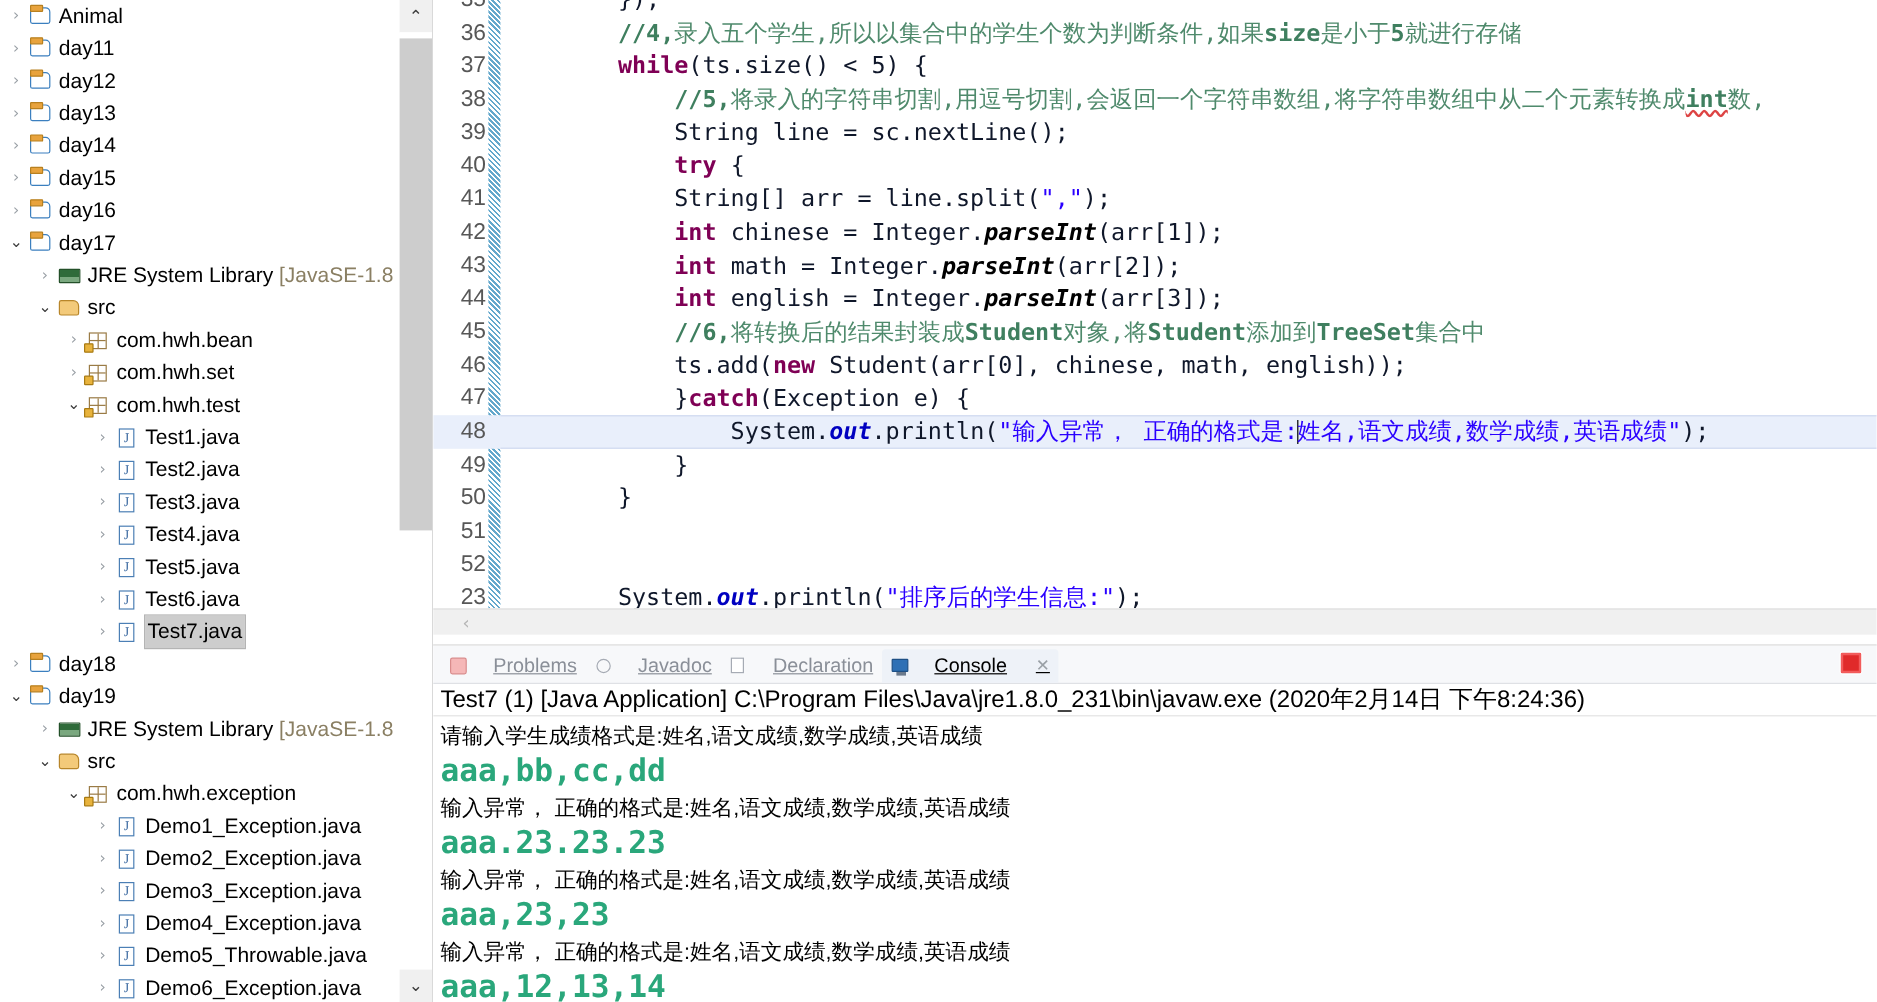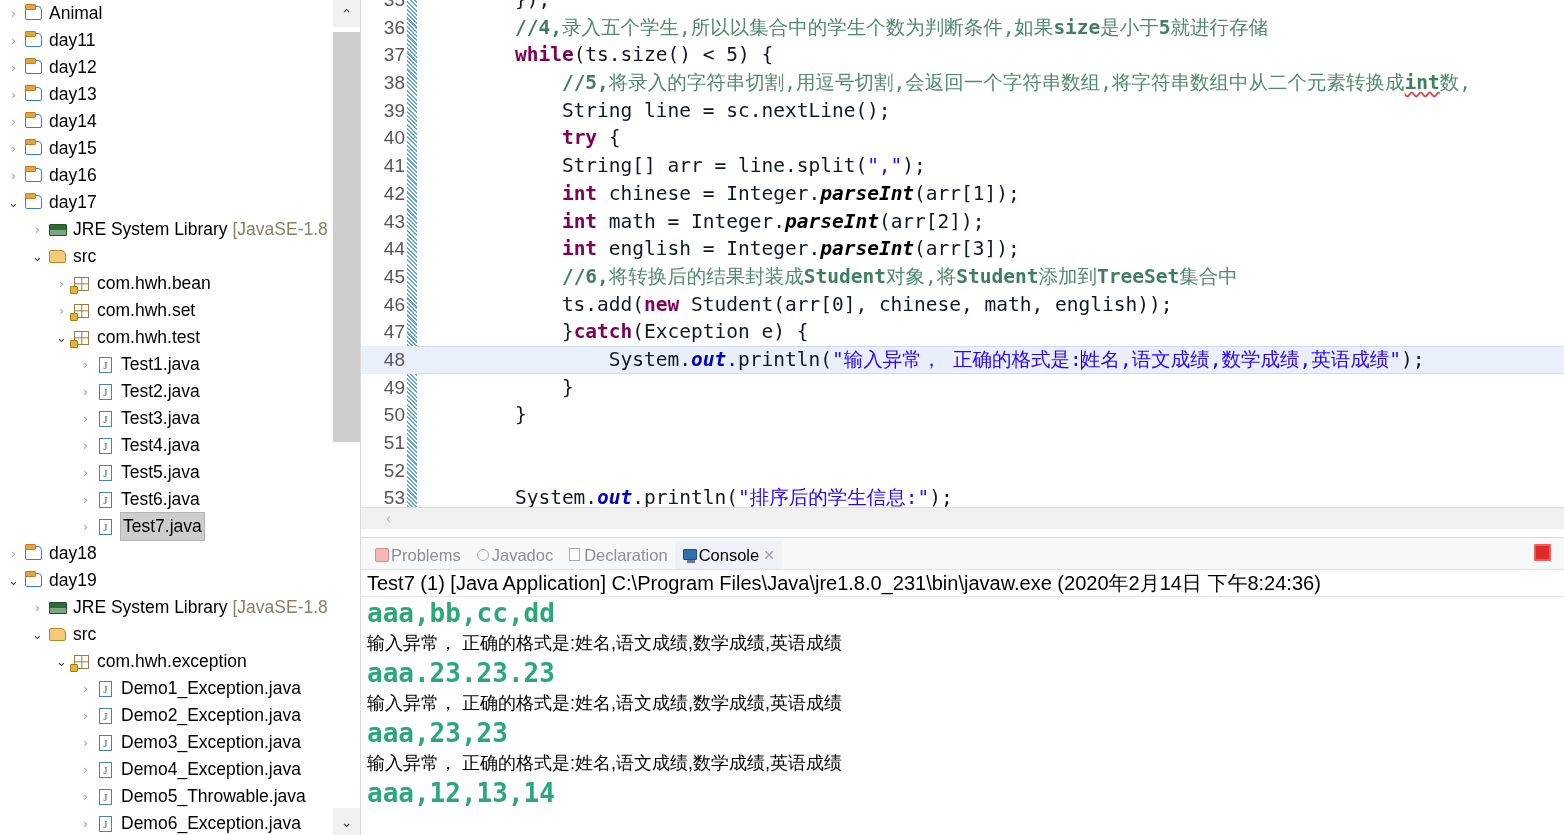--- a/index.html
+++ b/index.html
@@ -274,26 +274,27 @@
     position: relative;
     height: 32px;
     background: #f7f8fa;
     display: flex;
     align-items: flex-end;
     padding-left: 6px;
     border-bottom: 1px solid #dfe1e5;
   }
   .ptab {
     display: flex; align-items: center;
-    gap: 1px;
+    gap: 21px;
     height: 28px;
     padding: 0 7px;
     font-size: 16.5px;
     color: #8a8f98;
     white-space: nowrap;
+    text-decoration: underline;
   }
   .ptab.active {
     background: #eef2f8;
     color: #000000;
     border-radius: 3px 3px 0 0;
   }
   .ptab .ticon {
     width: 16px; height: 16px;
     position: relative; flex: 0 0 16px;
   }
@@ -624,21 +625,21 @@
             <div class="cline"><span class="lnum">43</span><span class="ctext"><span class="plain">            </span><span class="kw">int</span><span class="plain"> math = Integer.</span><span class="stat">parseInt</span><span class="plain">(arr[2]);</span></span></div>
             <div class="cline"><span class="lnum">44</span><span class="ctext"><span class="plain">            </span><span class="kw">int</span><span class="plain"> english = Integer.</span><span class="stat">parseInt</span><span class="plain">(arr[3]);</span></span></div>
             <div class="cline"><span class="lnum">45</span><span class="ctext"><span class="cmt">            </span><span class="cmtb">//6,</span><span class="cmt">将转换后的结果封装成</span><span class="cmtb">Student</span><span class="cmt">对象,将</span><span class="cmtb">Student</span><span class="cmt">添加到</span><span class="cmtb">TreeSet</span><span class="cmt">集合中</span></span></div>
             <div class="cline"><span class="lnum">46</span><span class="ctext"><span class="plain">            ts.add(</span><span class="kw">new</span><span class="plain"> Student(arr[0], chinese, math, english));</span></span></div>
             <div class="cline"><span class="lnum">47</span><span class="ctext"><span class="plain">            }</span><span class="kw">catch</span><span class="plain">(Exception e) {</span></span></div>
             <div class="cline hl"><span class="lnum">48</span><span class="ctext"><span class="plain">                System.</span><span class="field">out</span><span class="plain">.println(</span><span class="str">"输入异常， 正确的格式是:</span><span class="caret"></span><span class="str">姓名,语文成绩,数学成绩,英语成绩"</span><span class="plain">);</span></span></div>
             <div class="cline"><span class="lnum">49</span><span class="ctext"><span class="plain">            }</span></span></div>
             <div class="cline"><span class="lnum">50</span><span class="ctext"><span class="plain">        }</span></span></div>
             <div class="cline"><span class="lnum">51</span><span class="ctext"><span class="plain"></span></span></div>
             <div class="cline"><span class="lnum">52</span></div>
-            <div class="cline"><span class="lnum">53</span><span class="ctext"><span class="plain">        System.</span><span class="field">out</span><span class="plain">.println(</span><span class="str">"排序后的学生信息:"</span><span class="plain">);</span></span></div>
+            <div class="cline"><span class="lnum">23</span><span class="ctext"><span class="plain">        System.</span><span class="field">out</span><span class="plain">.println(</span><span class="str">"排序后的学生信息:"</span><span class="plain">);</span></span></div>
           </div>
       </div>
       <div class="ed-hscroll">
         <div class="harrow">‹</div>
       </div>
       <div class="ed-gap"></div>
     </div>
 
     <div class="panel">
       <div class="tabbar" id="tabbar">
@@ -664,20 +665,21 @@
             <span class="ticon">
               <span class="ic-cons"></span>
             </span>
             <span>Console</span>
             <span class="tclose">✕</span>
           </div>
           <div class="stopbtn"></div>
       </div>
       <div class="chead">Test7 (1) [Java Application] C:\Program Files\Java\jre1.8.0_231\bin\javaw.exe (2020年2月14日 下午8:24:36)</div>
       <div class="cout" id="console-out">
+          <div class="coutline">请输入学生成绩格式是:姓名,语文成绩,数学成绩,英语成绩</div>
           <div class="coutline inp">aaa,bb,cc,dd</div>
           <div class="coutline">输入异常， 正确的格式是:姓名,语文成绩,数学成绩,英语成绩</div>
           <div class="coutline inp">aaa.23.23.23</div>
           <div class="coutline">输入异常， 正确的格式是:姓名,语文成绩,数学成绩,英语成绩</div>
           <div class="coutline inp">aaa,23,23</div>
           <div class="coutline">输入异常， 正确的格式是:姓名,语文成绩,数学成绩,英语成绩</div>
           <div class="coutline inp">aaa,12,13,14</div>
         </div>
     </div>
 

